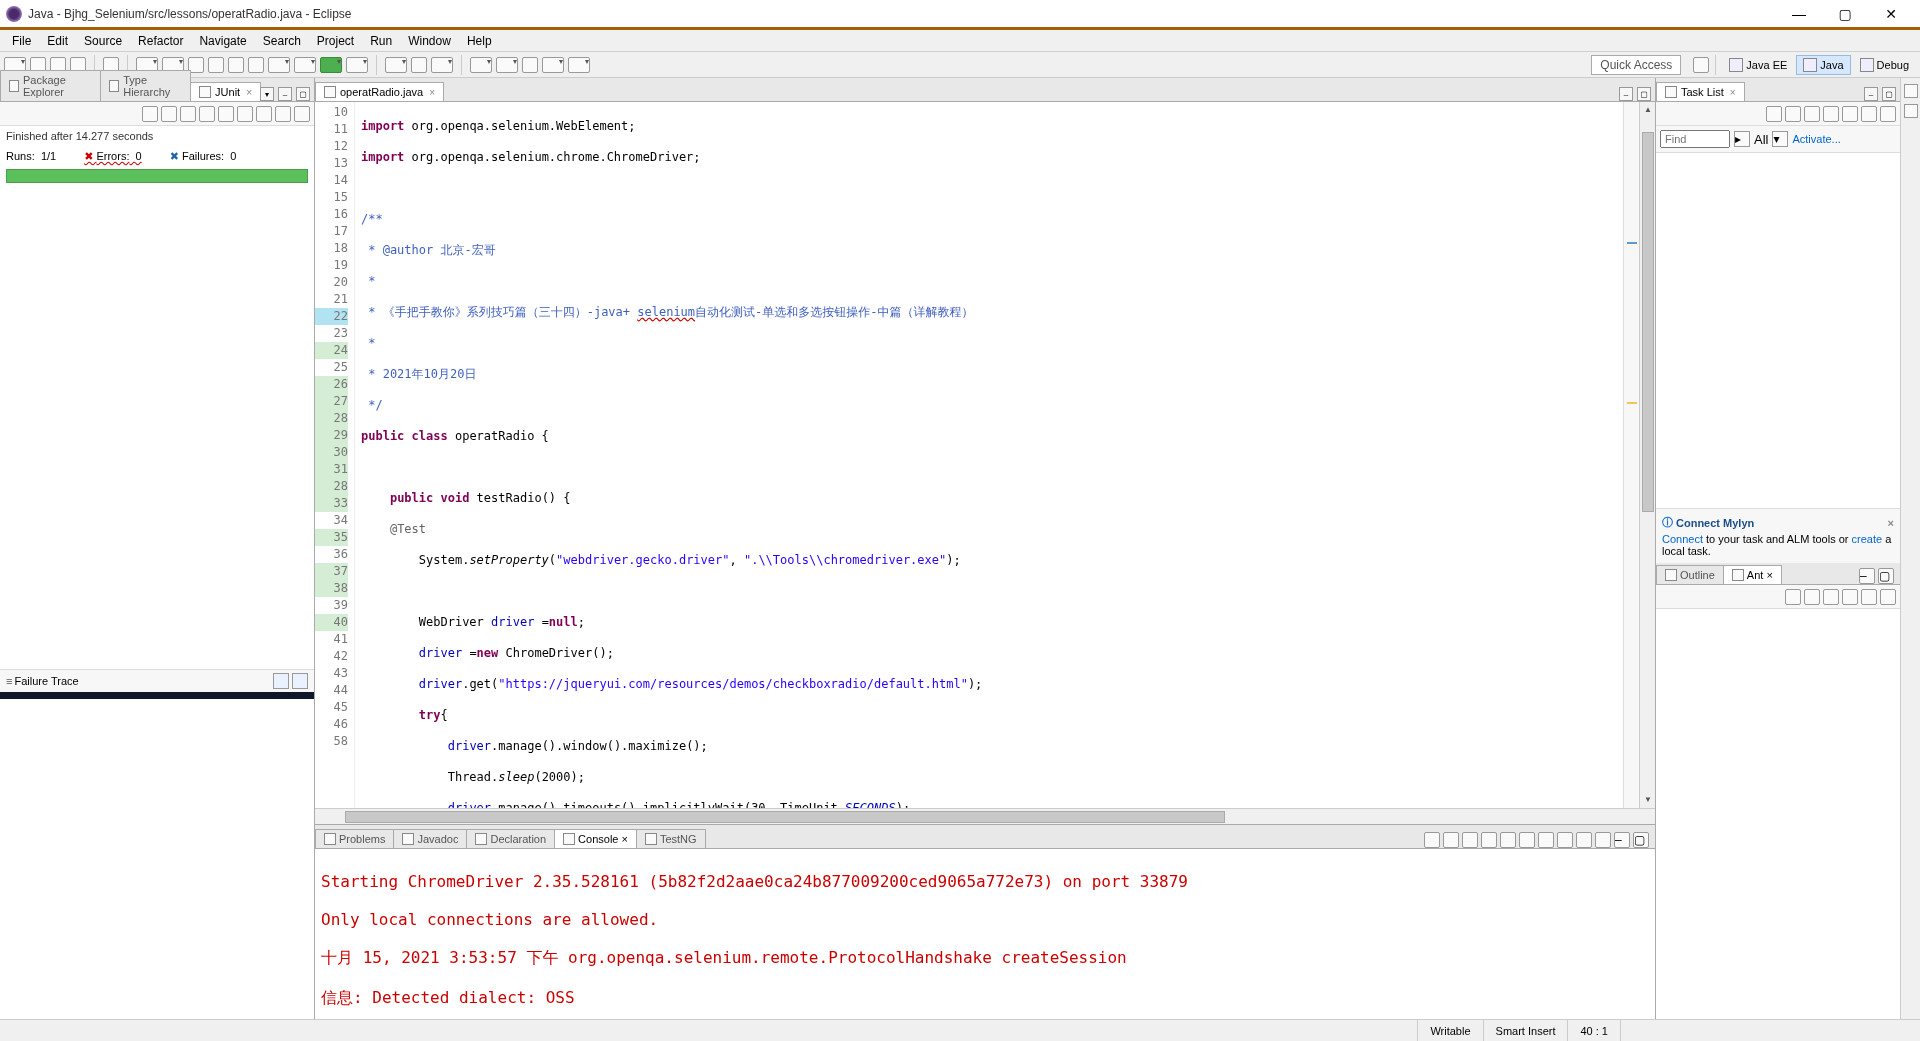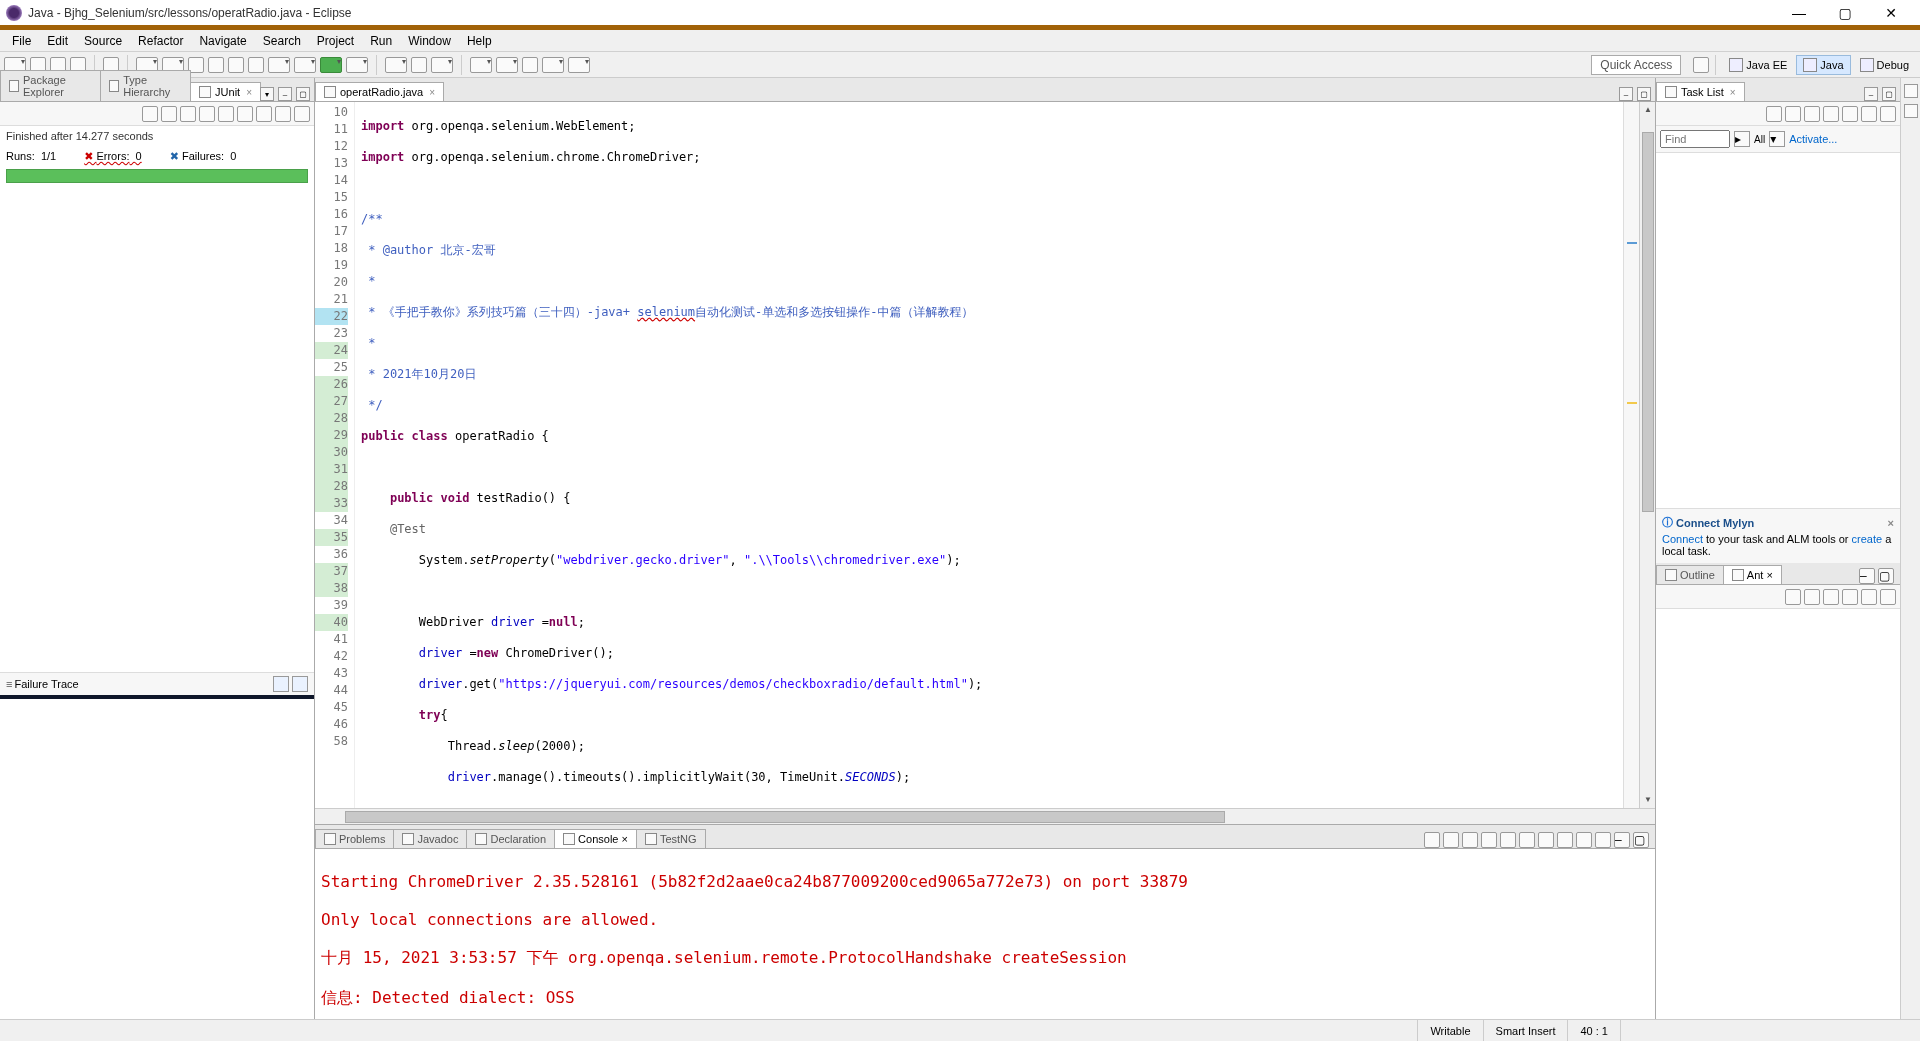--- a/index.html
+++ b/index.html
@@ -1,17 +1,17 @@
 <!DOCTYPE html>
 <html><head>
 <meta charset="utf-8">
 <style>
 * { margin:0; padding:0; box-sizing:border-box; }
 body { font-family:"Segoe UI",Tahoma,sans-serif; font-size:12px; background:#f0f0f0; width:1920px; height:1041px; overflow:hidden; color:#000; }
-.titlebar { height:30px; background:#fff; display:flex; align-items:center; padding:0 6px; border-bottom:5px solid #a16207; }
+.titlebar { height:30px; background:#fff; display:flex; align-items:center; padding:0 6px; border-bottom:3px solid #a16207; }
 .titlebar .eicon { width:16px; height:16px; background:radial-gradient(circle,#4a2a6a 40%,#9a7aba 70%); border-radius:50%; margin-right:6px; }
 .titlebar .title { flex:1; font-size:12px; color:#333; }
 .winbtn { width:46px; height:30px; display:flex; align-items:center; justify-content:center; font-size:14px; cursor:default; }
 .menubar { height:22px; background:#f0f0f0; display:flex; align-items:center; padding:0 4px; border-bottom:1px solid #d0d0d0; font-size:12px; }
 .menubar span { padding:2px 8px; cursor:default; }
 .toolbar { height:26px; background:#f0f0f0; display:flex; align-items:center; padding:0 4px; border-bottom:1px solid #ccc; gap:4px; }
 .tbicon { width:16px; height:16px; display:inline-block; border:1px solid #999; background:#fafafa; border-radius:2px; }
 .tbicon.drop { width:22px; position:relative; }
 .tbicon.drop::after { content:"▾"; position:absolute; right:0; top:-1px; font-size:8px; color:#555; }
 .tsep { width:1px; height:20px; background:#ccc; margin:0 4px; }
@@ -35,21 +35,21 @@
 .tabctrls { margin-left:auto; display:flex; gap:4px; padding-right:4px; align-items:center; }
 .tabctrls span { width:14px; height:14px; border:1px solid #999; background:#f7f7f7; font-size:8px; display:flex; align-items:center; justify-content:center; }
 .viewtb { height:24px; background:#f7f7f7; border-bottom:1px solid #ddd; display:flex; align-items:center; padding:0 4px; gap:3px; justify-content:flex-end; }
 .viewtb .vi { width:16px; height:16px; border:1px solid #999; background:#fafafa; border-radius:2px; }
 .junit-body { flex:1; background:#fff; display:flex; flex-direction:column; }
 .ju-status { padding:4px 6px; font-size:11px; color:#333; }
 .ju-counts { display:flex; padding:4px 6px; gap:28px; font-size:11px; }
 .ju-counts .err { color:#000; } .ju-counts .err::before { content:"✖ "; color:#c00; }
 .ju-counts .fail::before { content:"✖ "; color:#26a; }
 .ju-bar { height:14px; background:#5bbf5b; margin:2px 6px; border:1px solid #4aa04a; }
-.ft-head { padding:3px 6px; background:#f7f7f7; border-top:1px solid #ddd; border-bottom:4px solid #0f172a; display:flex; align-items:center; font-size:11px; }
+.ft-head { padding:3px 6px; background:#f7f7f7; border-top:1px solid #ddd; border-bottom:7px solid #0f172a; display:flex; align-items:center; font-size:11px; }
 .ft-head::before { content:"≡ "; color:#555; margin-right:2px;}
 .ft-head .tools { margin-left:auto; display:flex; gap:3px; }
 .ft-head .tools span { width:16px; height:16px; border:1px solid #999; background:#eaf2ff; }
 .editor { flex:1; display:flex; background:#fff; position:relative; overflow:hidden; }
 .gutter { width:40px; background:#fff; border-right:1px solid #eee; text-align:right; padding-right:6px; font-family:Consolas,monospace; font-size:12px; color:#777; padding-top:2px;}
 .gutter .cov { background:#d4edd4; }
 .gutter .cov2 { background:#b2e3f2; }
 .gutter div { height:17px; line-height:17px; }
 .code { flex:1; font-family:Consolas,monospace; font-size:12px; padding:2px 6px; white-space:pre; overflow:auto; position:relative; }
 .code div { height:17px; line-height:17px; }
@@ -286,20 +286,21 @@
 <div><span class="kw">public class</span><span> operatRadio {</span></div>
 <div> </div>
 <div>    <span class="kw">public void</span><span> testRadio() {</span></div>
 <div>    <span class="ann">@Test</span></div>
 <div><span>        System.</span><span style="font-style:italic;">setProperty</span><span>(</span><span class="str">"webdriver.gecko.driver"</span><span>, </span><span class="str">".\\Tools\\chromedriver.exe"</span><span>);</span></div>
 <div> </div>
 <div><span>        WebDriver </span><span class="fld">driver</span><span> =</span><span class="kw">null</span><span>;</span></div>
 <div><span>        </span><span class="fld">driver</span><span> =</span><span class="kw">new</span><span> ChromeDriver();</span></div>
 <div><span>        </span><span class="fld">driver</span><span>.get(</span><span class="str">"https://jqueryui.com/resources/demos/checkboxradio/default.html"</span><span>);</span></div>
 <div><span>        </span><span class="kw">try</span><span>{</span></div>
+<div><span>            </span><span class="fld">driver</span><span>.manage().window().maximize();</span></div>
 <div><span>            Thread.</span><span style="font-style:italic;">sleep</span><span>(2000);</span></div>
 <div><span>            </span><span class="fld">driver</span><span>.manage().timeouts().implicitlyWait(30, TimeUnit.</span><span class="fldi">SECONDS</span><span>);</span></div>
 
 
 
 
 
 
 
 
@@ -389,21 +390,21 @@
       <span class="vi"></span>
       <span class="vi"></span>
       <span class="vi"></span>
       <span class="vi"></span>
       <span class="vi"></span>
       <span class="vi"></span>
     </div>
     <div class="find-row">
       <input placeholder="Find" style="">
       <span class="fi">▸</span>
-      <span style="font-size:10px;text-align:right;">All</span>
+      <span style="font-size:13px;text-align:right;">All</span>
       <span class="fi">▾</span>
       <span style="color:#0066cc;font-size:11px;">Activate...</span>
     </div>
     <div class="task-body">
       <div style="flex:1;"></div>
       <div class="mylyn">
         <div class="hd">
             <span>Connect Mylyn</span>
             <span class="cx">×</span>
           </div>

